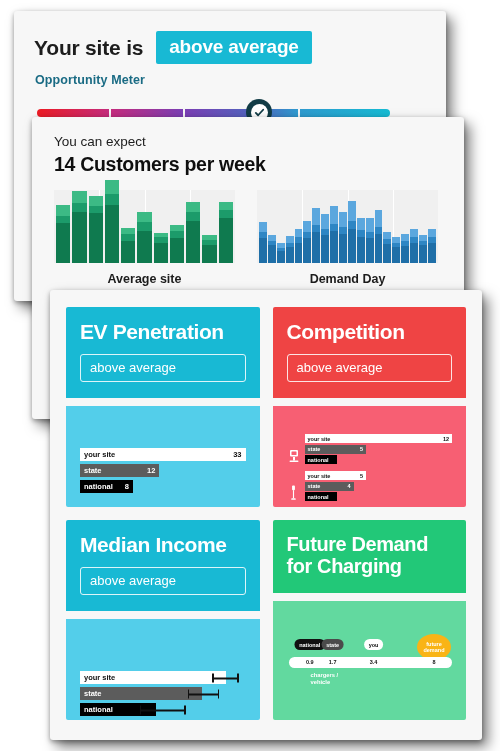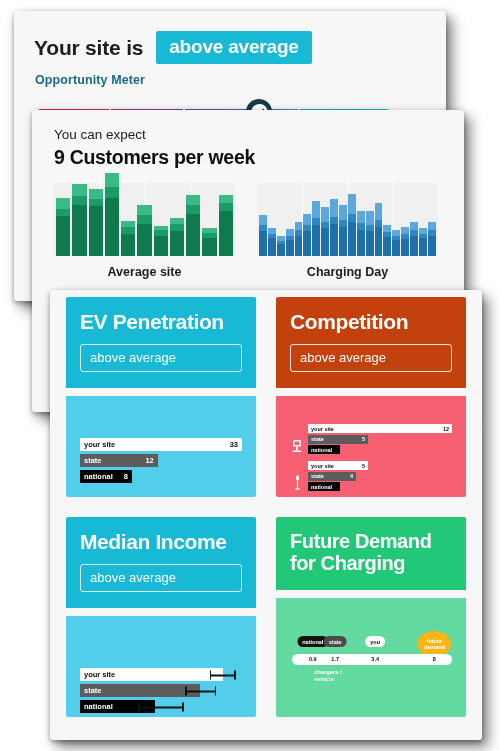--- a/index.html
+++ b/index.html
@@ -53,21 +53,21 @@
     background: #123c46;
     display: flex; align-items: center; justify-content: center;
   }
   .meter-knob .inner {
     width: 17px; height: 17px; border-radius: 50%; background: #ffffff;
     display: flex; align-items: center; justify-content: center;
   }
   .meter-knob svg { display: block; }
 
   
-  #card-expect { left: 32px; top: 110px; width: 432px; height: 302px; }
+  #card-expect { left: 32px; top: 117px; width: 432px; height: 302px; }
   .exp-pad { padding: 17px 0 0 22px; }
   .exp-kicker { font-size: 13.5px; color: #1d1d1d; letter-spacing: 0; }
   .exp-title { font-size: 19.5px; font-weight: bold; color: #0f0f0f; margin-top: 4px; letter-spacing: -0.3px; }
   .charts-row { display: flex; margin-top: 14px; gap: 22px; }
   .chart-block { width: 181px; }
   .chart-plot {
     position: relative;
     height: 73px;
     background: #f0f0f0;
     display: flex;
@@ -83,22 +83,22 @@
   .chart-caption {
     margin-top: 9px; text-align: center;
     font-size: 12.5px; font-weight: bold; color: #1d1d1d;
   }
 
   
   #card-metrics { left: 50px; top: 290px; width: 432px; height: 450px; }
   .metrics-grid {
     display: grid;
     grid-template-columns: 1fr 1fr;
-    gap: 20px;
-    padding: 7px 16px;
+    gap: 13px;
+    padding: 17px 16px;
   }
   .metric {
     border-radius: 2px;
     overflow: hidden;
     display: flex;
     flex-direction: column;
     height: 200px;
   }
   .metric-head { padding: 13px 14px 16px 14px; }
   .metric-title { font-size: 21px; font-weight: bold; color: #ffffff; line-height: 1.1; letter-spacing: -0.4px; }
@@ -109,21 +109,21 @@
     border-radius: 3px;
     color: #ffffff;
     font-size: 13px;
     padding: 5px 9px 6px 9px;
   }
   .metric-body { flex: 1; position: relative; padding: 10px 14px; margin-top: 8px; }
 
   
   .c-cyan  .metric-head { background: #18b9d4; }
   .c-cyan  .metric-body { background: #53ceea; }
-  .c-red   .metric-head { background: #c2410c; }
+  .c-red   .metric-head { background: #ef4444; }
   .c-red   .metric-body { background: #f75f73; }
   .c-green .metric-head { background: #22c878; }
   .c-green .metric-body { background: #62d99f; }
 
   
   .barset { position: absolute; left: 14px; right: 14px; }
   .barrow { position: relative; height: 13px; margin-bottom: 3px; }
   .barrow .fill {
     position: absolute; left: 0; top: 0; height: 100%;
     display: flex; align-items: center; justify-content: space-between;
@@ -210,21 +210,21 @@
             <polyline points="4,13 9,18 20,6"></polyline>
           </svg>
         </span>
       </div>
     </div>
   </div>
 
   <div class="card" id="card-expect">
     <div class="exp-pad">
       <div class="exp-kicker">You can expect</div>
-      <div class="exp-title">9 Customers per week</div>
+      <div class="exp-title">14 Customers per week</div>
       <div class="charts-row" id="charts-row">
           <div class="chart-block">
             <div class="chart-plot">
               <div class="vgrid" style="left: 25%;"></div>
               <div class="vgrid" style="left: 50%;"></div>
               <div class="vgrid" style="left: 75%;"></div>
               <div class="bar" style="width: 14.2727px; height: 57.67px;">
                 <div class="seg" style="height: 17.7215%; background: rgb(60, 186, 133);"></div>
                 <div class="seg" style="height: 12.6582%; background: rgb(28, 155, 106);"></div>
                 <div class="seg" style="height: 69.6203%; background: rgb(15, 122, 79);"></div>
@@ -381,21 +381,21 @@
                 <div class="seg" style="height: 23.0769%; background: rgb(91, 167, 222);"></div>
                 <div class="seg" style="height: 15.3846%; background: rgb(46, 134, 196);"></div>
                 <div class="seg" style="height: 61.5385%; background: rgb(31, 111, 168);"></div>
               </div>
               <div class="bar" style="width: 7.9px; height: 34.31px;">
                 <div class="seg" style="height: 25.5319%; background: rgb(91, 167, 222);"></div>
                 <div class="seg" style="height: 14.8936%; background: rgb(46, 134, 196);"></div>
                 <div class="seg" style="height: 59.5745%; background: rgb(31, 111, 168);"></div>
               </div>
             </div>
-            <div class="chart-caption">Charging Day</div>
+            <div class="chart-caption">Demand Day</div>
           </div>
         </div>
     </div>
   </div>
 
   <div class="card" id="card-metrics">
     <div class="metrics-grid" id="metrics-grid">
         <div class="metric c-cyan">
           <div class="metric-head">
             <div class="metric-title">EV Penetration</div>

